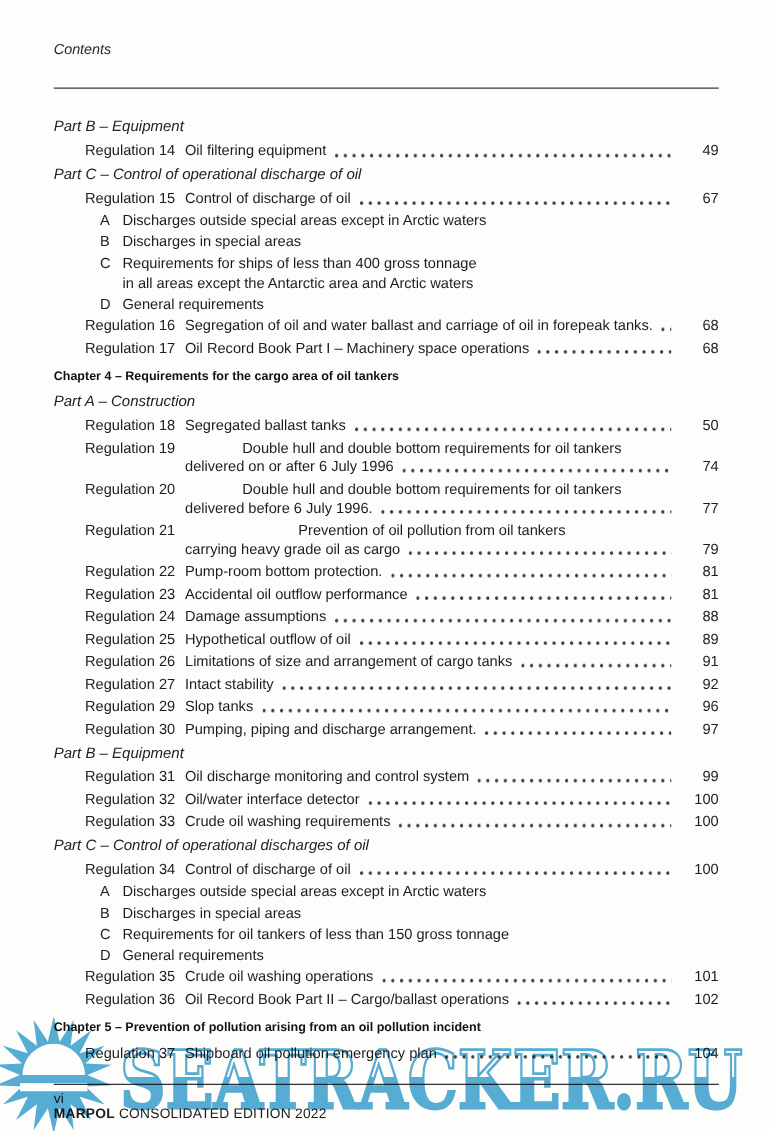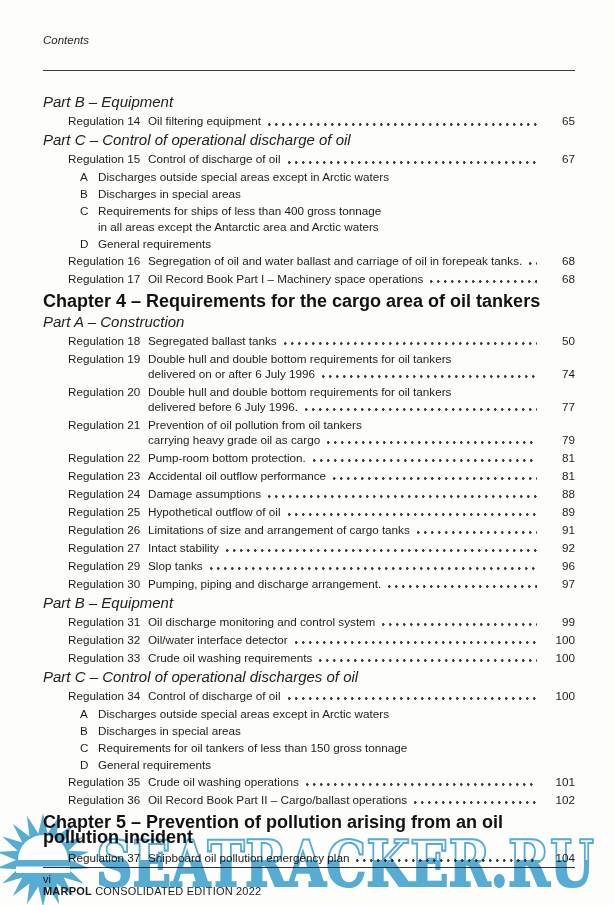--- a/index.html
+++ b/index.html
@@ -8,25 +8,25 @@
     background:#fdfdfc;color:#1d1d1d;
     font-family:"Liberation Sans",sans-serif;
     -webkit-font-smoothing:antialiased;
   }
   .content{padding:33px 40px 0 43px;}
   .contents-hdr{
     font-style:italic;font-size:11.5px;color:#262626;line-height:15px;
     padding-bottom:22px;border-bottom:1.7px solid #3a3a3a;margin-bottom:23px;
   }
   #toc{font-size:11.7px;}
-  .part{font-style:italic;font-size:15px;line-height:15px;margin:4px 0 4px 0;color:#222;}
-  .chapter{font-weight:bold;font-size:18px;line-height:15px;margin:8px 0 5px 0;color:#111;}
+  .part{font-style:italic;font-size:12px;line-height:15px;margin:4px 0 4px 0;color:#222;}
+  .chapter{font-weight:bold;font-size:10px;line-height:15px;margin:8px 0 5px 0;color:#111;}
   .entry{display:flex;align-items:stretch;margin:0 0 3px 25px;line-height:15px;}
   .reg{width:80px;flex:none;align-self:flex-start;}
-  .tcol{flex:1;min-width:0;}
+  .tcol{flex:1;min-width:0;text-align:center;}
   .tline{display:block;}
   .tlast{display:flex;}
   .ttext{flex:none;}
   .leader{
     flex:1;align-self:flex-end;height:3px;margin:0 6px 2.5px 7px;
     background-image:radial-gradient(circle at 1.3px 1.5px,#3d3d3d 1.1px,transparent 1.55px);
     background-size:7px 3px;background-repeat:repeat-x;background-position:left bottom;
     min-width:0;
   }
   .page{flex:none;width:32px;text-align:right;align-self:flex-end;}
@@ -54,21 +54,21 @@
   <div id="toc">
       <div class="part">Part B – Equipment</div>
       <div class="entry">
         <span class="reg">Regulation 14</span>
         <div class="tcol">
           <div class="tlast">
             <span class="ttext">Oil filtering equipment</span>
             <span class="leader"></span>
           </div>
         </div>
-        <span class="page">65</span>
+        <span class="page">49</span>
       </div>
       <div class="part">Part C – Control of operational discharge of oil</div>
       <div class="entry">
         <span class="reg">Regulation 15</span>
         <div class="tcol">
           <div class="tlast">
             <span class="ttext">Control of discharge of oil</span>
             <span class="leader"></span>
           </div>
         </div>

